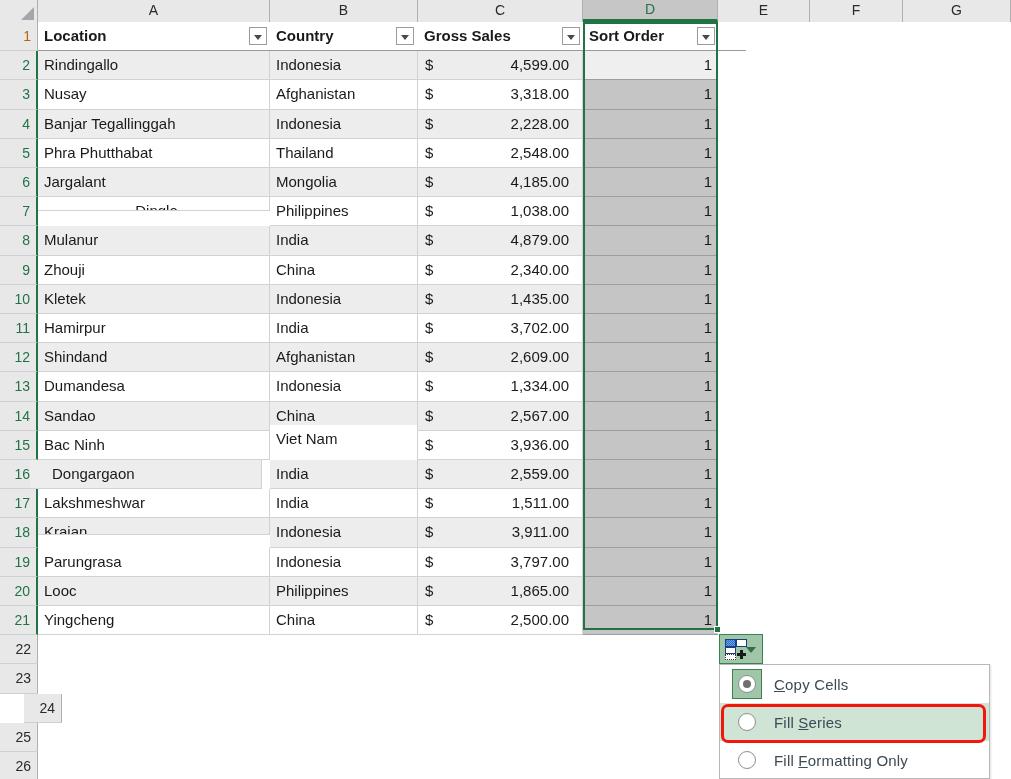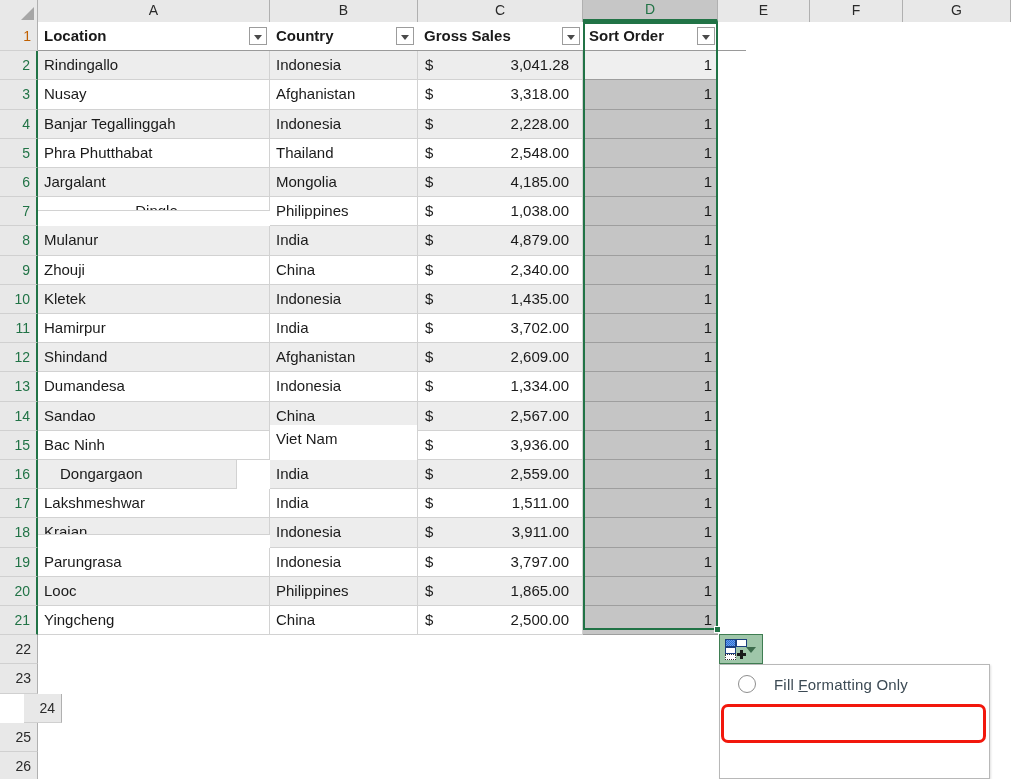--- a/index.html
+++ b/index.html
@@ -298,21 +298,21 @@
   <div id="cells">
       <div class="cell head" style="left: 38px; width: 232px; top: 22px; height: 29.2px;">Location</div>
       <div class="cell head" style="left: 270px; width: 148px; top: 22px; height: 29.2px;">Country</div>
       <div class="cell head" style="left: 418px; width: 165px; top: 22px; height: 29.2px;">Gross Sales</div>
       <div class="cell head" style="left: 583px; width: 163px; top: 22px; height: 29.2px; background: transparent;">Sort Order</div>
       <div class="cell body band-dark" style="left: 38px; width: 232px; top: 51.2px; height: 29.2px;">Rindingallo</div>
       <div class="cell body band-dark" style="left: 270px; width: 148px; top: 51.2px; height: 29.2px;">Indonesia</div>
       <div class="cell body acct band-dark" style="left: 418px; width: 165px; top: 51.2px; height: 29.2px;">
         <span class="acct-wrap" style="display: flex;">
           <span>$</span>
-          <span>3,041.28</span>
+          <span>4,599.00</span>
         </span>
       </div>
       <div class="cell body sortcell active" style="left: 583px; width: 135px; top: 51.2px; height: 29.2px;">1</div>
       <div class="cell body band-light" style="left: 38px; width: 232px; top: 80.4px; height: 29.2px;">Nusay</div>
       <div class="cell body band-light" style="left: 270px; width: 148px; top: 80.4px; height: 29.2px;">Afghanistan</div>
       <div class="cell body acct band-light" style="left: 418px; width: 165px; top: 80.4px; height: 29.2px;">
         <span class="acct-wrap" style="display: flex;">
           <span>$</span>
           <span>3,318.00</span>
         </span>
@@ -419,21 +419,21 @@
       <div class="cell body sortcell" style="left: 583px; width: 135px; top: 401.6px; height: 29.2px;">1</div>
       <div class="cell body band-light" style="left: 38px; width: 232px; top: 430.8px; height: 29.2px;">Bac Ninh</div>
       <div class="cell body band-light" style="left: 270px; width: 148px; top: 425px; height: 37px;">Viet Nam</div>
       <div class="cell body acct band-light" style="left: 418px; width: 165px; top: 430.8px; height: 29.2px;">
         <span class="acct-wrap" style="display: flex;">
           <span>$</span>
           <span>3,936.00</span>
         </span>
       </div>
       <div class="cell body sortcell" style="left: 583px; width: 135px; top: 430.8px; height: 29.2px;">1</div>
-      <div class="cell body band-dark" style="left: 38px; width: 199px; top: 460px; height: 29.2px; padding-left: 22px;">Dongargaon</div>
+      <div class="cell body band-dark" style="left: 30px; width: 232px; top: 460px; height: 29.2px; padding-left: 22px;">Dongargaon</div>
       <div class="cell body band-dark" style="left: 270px; width: 148px; top: 460px; height: 29.2px;">India</div>
       <div class="cell body acct band-dark" style="left: 418px; width: 165px; top: 460px; height: 29.2px;">
         <span class="acct-wrap" style="display: flex;">
           <span>$</span>
           <span>2,559.00</span>
         </span>
       </div>
       <div class="cell body sortcell" style="left: 583px; width: 135px; top: 460px; height: 29.2px;">1</div>
       <div class="cell body band-light" style="left: 38px; width: 232px; top: 489.2px; height: 29.2px;">Lakshmeshwar</div>
       <div class="cell body band-light" style="left: 270px; width: 148px; top: 489.2px; height: 29.2px;">India</div>
@@ -505,20 +505,34 @@
       <span class="sq sq-w2"></span>
       <span class="sq sq-dash"></span>
       <span class="plus"></span>
     </div>
     <span class="afi-caret"></span>
   </div>
 
   <div class="afmenu" style="left:719px; top:664px; width:271px; height:115px;">
     <div class="afitem">
       <span class="radio-slot">
+        <span class="radio-box-checked">
+          <span class="radio checked"></span>
+        </span>
+      </span>
+      <span class="label"><u>C</u>opy Cells</span>
+    </div>
+    <div class="afitem highlight">
+      <span class="radio-slot">
+        <span class="radio"></span>
+      </span>
+      <span class="label">Fill <u>S</u>eries</span>
+    </div>
+    <div class="afitem">
+      <span class="radio-slot">
         <span class="radio"></span>
       </span>
       <span class="label">Fill <u>F</u>ormatting Only</span>
     </div>
   </div>
   <div class="red-ring" style="left:721px; top:704px; width:265px; height:39px;"></div>
 
 </div>
 
 </body></html>

